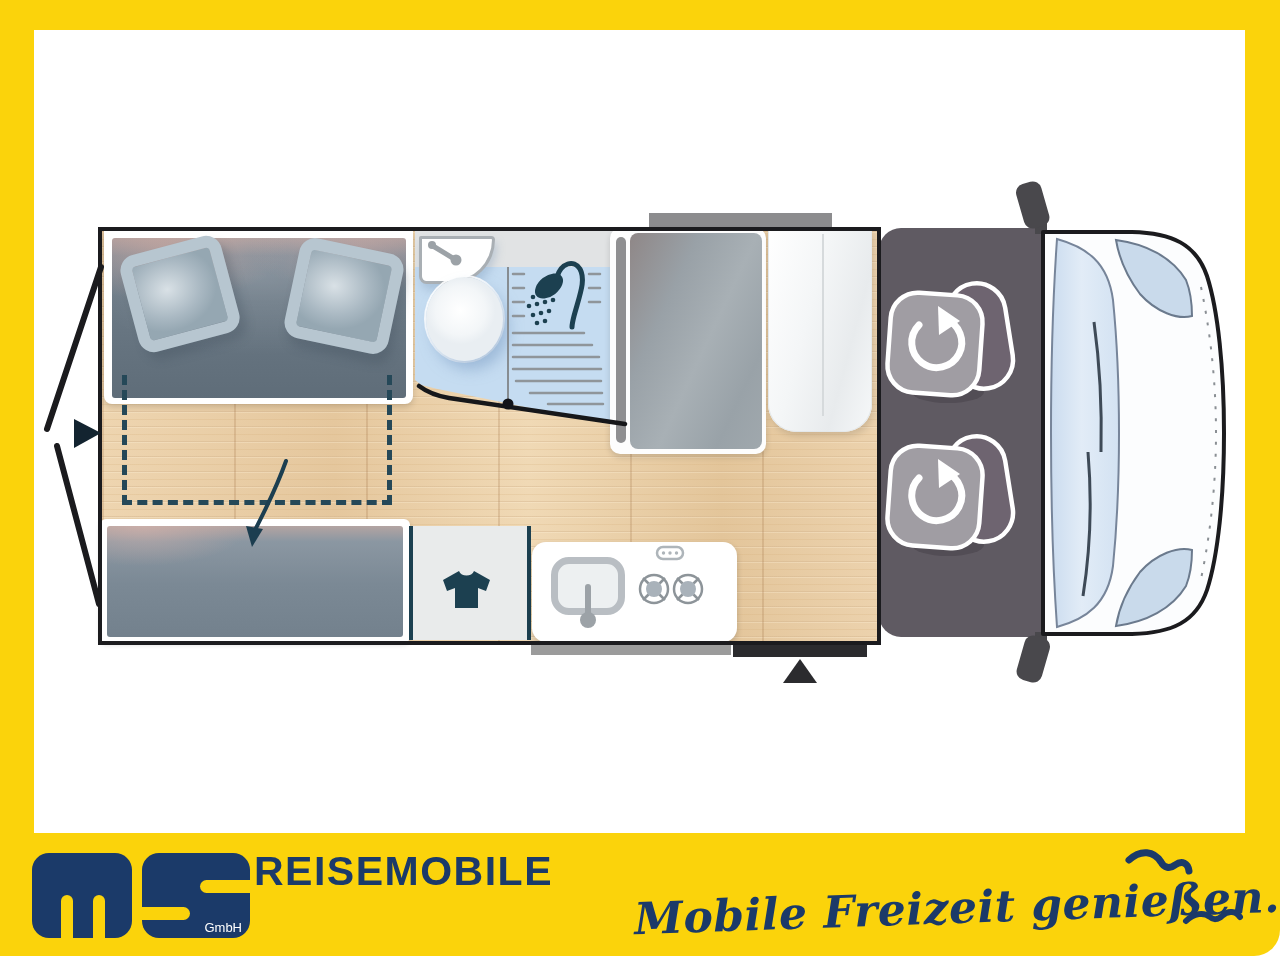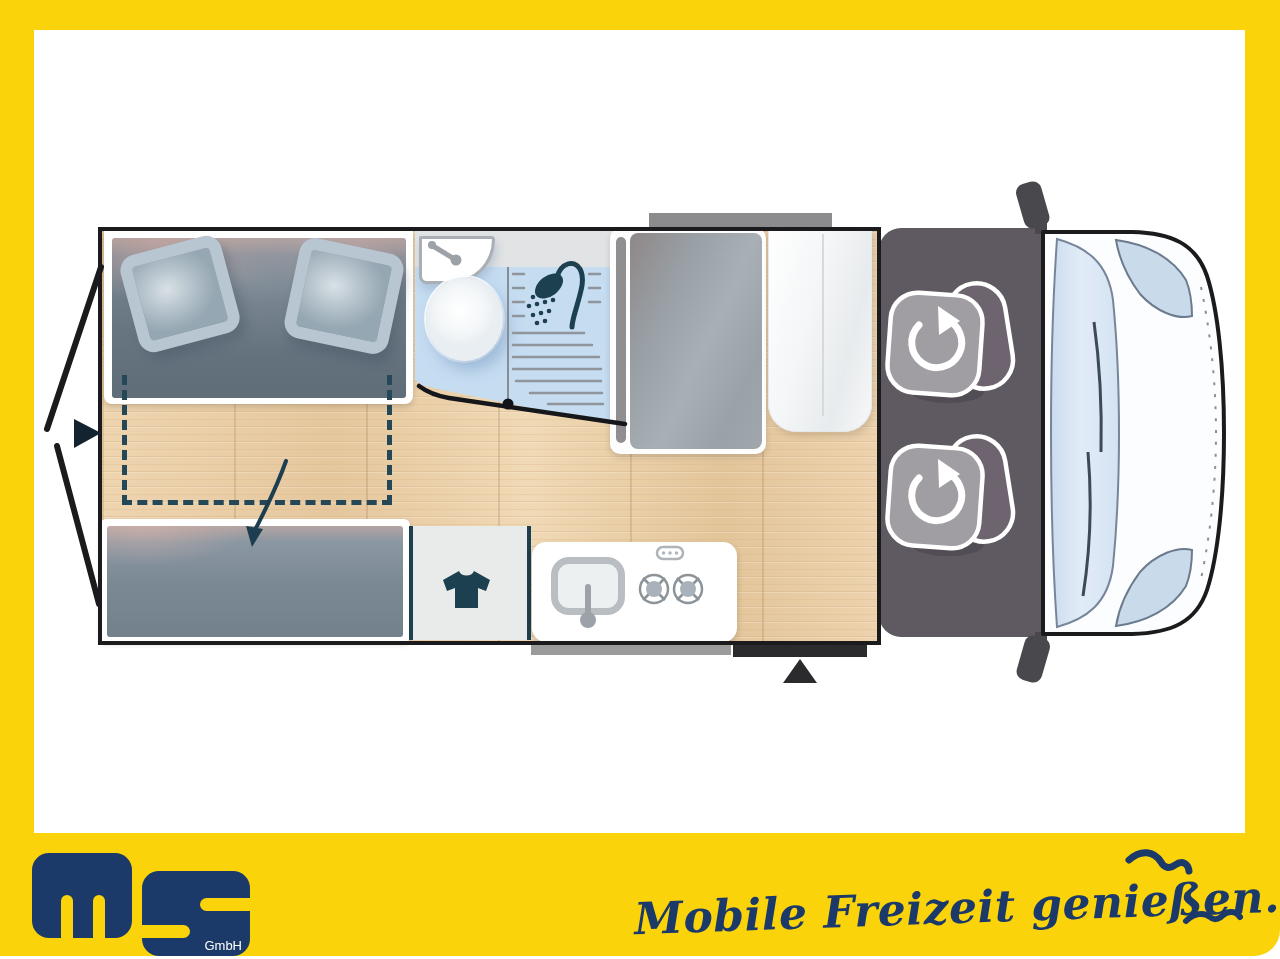--- a/index.html
+++ b/index.html
@@ -86,21 +86,21 @@
 
   
   #overlay{left:0;top:0;width:1280px;height:959px;pointer-events:none;}
 
   
   #ms-logo{left:32px;top:851px;width:230px;height:92px;}
   .navy-block{position:absolute;background:#1B3A69;border-radius:17px;}
   #logo-m{left:0;top:2px;width:100px;height:85px;}
   .m-slot{position:absolute;background:#FBD30B;width:12px;height:45px;top:42px;border-radius:6px 6px 0 0;}
   #m-slot-1{left:29px;} #m-slot-2{left:61px;}
-  #logo-s{left:110px;top:20px;width:108px;height:85px;}
+  #logo-s{left:110px;top:2px;width:108px;height:85px;}
   .s-slot{position:absolute;background:#FBD30B;height:13px;}
   #s-slot-right{left:58px;top:27px;width:50px;border-radius:7px 0 0 7px;}
   #s-slot-left{left:0;top:54px;width:48px;border-radius:0 7px 7px 0;}
   #logo-gmbh{position:absolute;right:8px;bottom:3px;color:#FFFFFF;font-size:13px;font-family:"Liberation Sans",sans-serif;}
   #wordmark{left:254px;top:851px;color:#1B3A69;font-size:41px;font-weight:bold;letter-spacing:1.5px;line-height:1;font-family:"Liberation Sans",sans-serif;}
   #tagline{left:634px;top:882px;color:#1B3A69;font-size:44px;font-weight:bold;font-style:italic;
     font-family:"DejaVu Serif",serif;transform:rotate(-2deg);letter-spacing:0.5px;white-space:nowrap;}
 </style>
 </head>
 <body>
@@ -277,15 +277,16 @@
     <div class="navy-block" id="logo-m">
       <div class="m-slot" id="m-slot-1"></div>
       <div class="m-slot" id="m-slot-2"></div>
     </div>
     <div class="navy-block" id="logo-s">
       <div class="s-slot" id="s-slot-right"></div>
       <div class="s-slot" id="s-slot-left"></div>
       <span id="logo-gmbh">GmbH</span>
     </div>
   </div>
+  <div class="abs" id="wordmark">REISEMOBILE</div>
   <div class="abs" id="tagline">Mobile Freizeit genießen.</div>
 
 </div>
 
 </body></html>

